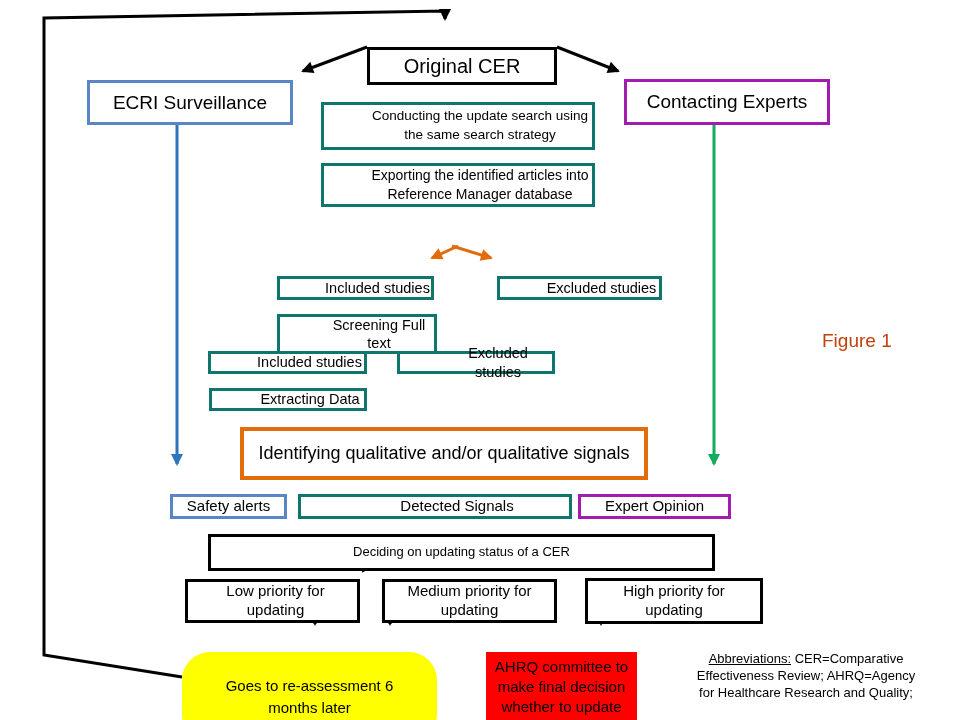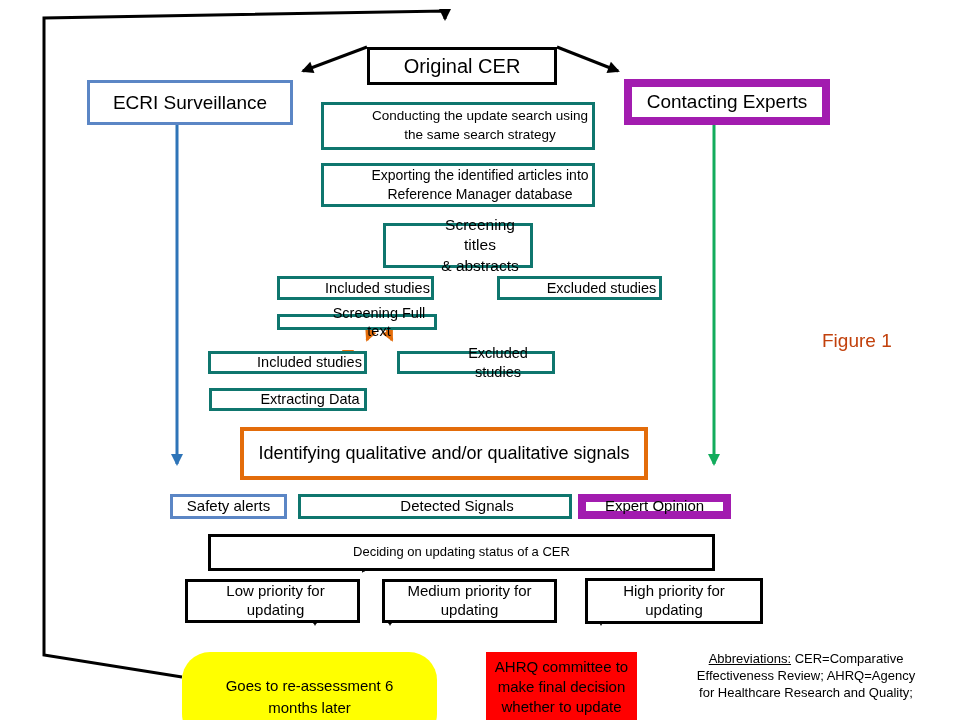--- a/index.html
+++ b/index.html
@@ -6,21 +6,21 @@
   .canvas{position:relative;width:960px;height:720px;background:#fff;overflow:hidden;
           font-family:"Liberation Sans",sans-serif;color:#000;}
   svg.connectors{position:absolute;left:0;top:0;z-index:1;}
   .box{position:absolute;box-sizing:border-box;background:#fff;z-index:2;
        display:flex;flex-direction:column;align-items:center;justify-content:center;
        text-align:center;line-height:1.25;margin-top:22px;}
   .b-black{border:3px solid #000;}
   .b-orange{border:3px solid #0f766e;padding-left:44px;}
   .b-orange-thick{border:4px solid #E36C0A;}
   .b-blue{border:3px solid #5B86C5;}
-  .b-green{border:8px solid #a21caf;}
+  .b-green{border:3px solid #a21caf;}
   .fill-yellow{background:#FFFF00;border:none;}
   .fill-red{background:#FF0000;border:none;}
   .note{position:absolute;z-index:2;}
   .figure-label{font-size:19px;color:#c2410c;}
   .abbrev{width:300px;text-align:center;font-size:13px;line-height:1.32;color:#000;}
   .underline{text-decoration:underline;}
 </style>
 </head>
 <body>
 
@@ -88,34 +88,30 @@
   <div class="box b-orange" style="left:321px;top:80px;width:274px;height:48px;font-size:13.5px;line-height:1.4;">
     <div>Conducting the update search using</div>
     <div>the same search strategy</div>
   </div>
 
   <div class="box b-orange" style="left:321px;top:141px;width:274px;height:44px;font-size:14px;line-height:1.35;">
     <div>Exporting the identified articles into</div>
     <div>Reference Manager database</div>
   </div>
 
-  <div class="box b-orange" style="left:383px;top:201px;width:150px;height:45px;font-size:15.5px;line-height:1.3;">
-    <div>Screening titles</div>
-    <div>&amp; abstracts</div>
-  </div>
 
   <div class="box b-orange" style="left:277px;top:254px;width:157px;height:24px;font-size:14.5px;">
     <div>Included studies</div>
   </div>
 
   <div class="box b-orange" style="left:497px;top:254px;width:165px;height:24px;font-size:14.5px;">
     <div>Excluded studies</div>
   </div>
 
-  <div class="box b-orange" style="left:277px;top:292px;width:160px;height:16px;font-size:14.5px;">
+  <div class="box b-orange" style="left:277px;top:292px;width:160px;height:40px;font-size:14.5px;">
     <div>Screening Full text</div>
   </div>
 
   <div class="box b-orange" style="left:208px;top:329px;width:159px;height:23px;font-size:14.5px;">
     <div>Included studies</div>
   </div>
 
   <div class="box b-orange" style="left:397px;top:329px;width:158px;height:23px;font-size:14.5px;">
     <div>Excluded studies</div>
   </div>

